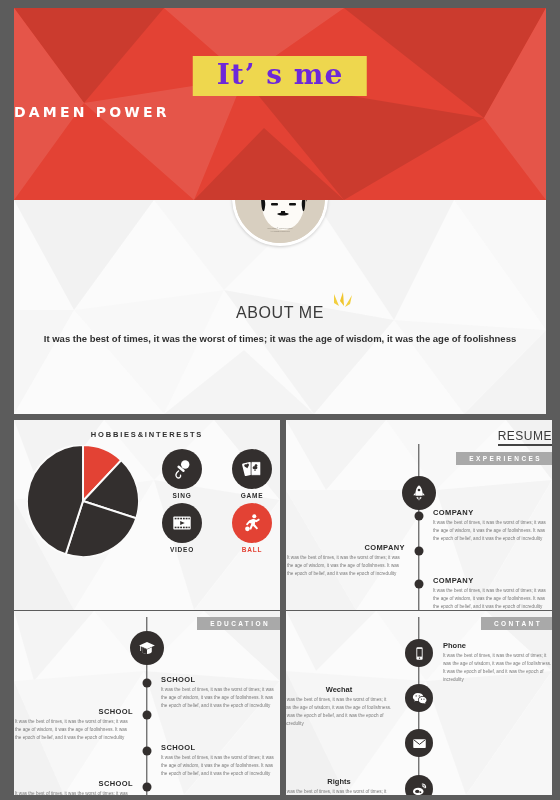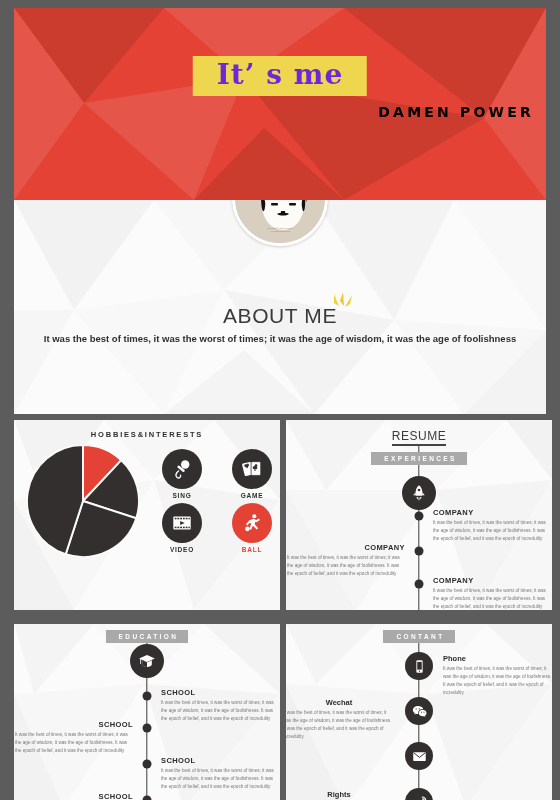--- a/index.html
+++ b/index.html
@@ -30,22 +30,22 @@
     background: #eed74e;
     padding: 4px 24px 7px 24px;
     z-index: 3;
   }
   .title-band .t {
     font-family: "DejaVu Serif", serif;
     font-weight: bold; font-size: 28px; color: #6d28d9;
     letter-spacing: 1px; line-height: 1.05; white-space: nowrap;
   }
   .subtitle {
-    position: absolute; left: 0; right: 12px; top: 96px; text-align: right;
-    color: #000000; font-weight: bold; font-size: 14px;
+    position: absolute; left: 0; right: 4px; top: 96px; text-align: left;
+    color: #ffffff; font-weight: bold; font-size: 14px;
     letter-spacing: 3.2px; z-index: 3;
     font-family: "DejaVu Sans", sans-serif;
   }
 
   
   .about {
     position: relative;
     width: 532px; height: 214px;
     background: #fbfbfb;
     overflow: hidden;
@@ -60,21 +60,21 @@
     box-shadow: 0 1px 3px rgba(0,0,0,.18);
   }
   .avatar svg { display: block; }
   .avatar .wm {
     position: absolute; left: 0; right: 0; bottom: 10px;
     text-align: center; font-size: 2px; color: #8b8377;
     letter-spacing: .1px; line-height: 1.5;
   }
   .about-title {
     position: absolute; left: 0; right: 0; top: 104px;
-    text-align: center; font-size: 21px; color: #3a3a3a;
+    text-align: center; font-size: 16px; color: #3a3a3a;
     letter-spacing: .6px; z-index: 4;
     font-family: "Liberation Sans", sans-serif;
   }
   .crown {
     position: absolute; left: 50%; margin-left: 52px; top: 92px;
     z-index: 6;
   }
   .about-sub {
     position: absolute; left: 0; right: 0; top: 133px;
     text-align: center; font-size: 9.5px; color: #2f2f2f;
@@ -82,21 +82,21 @@
   }
 
   
   .grid {
     position: relative;
     width: 532px; height: 374px;
     margin-top: 6px;
     display: grid;
     grid-template-columns: 266px 266px;
     grid-template-rows: 190px 184px;
-    gap: 14px 6px;
+    gap: 1px 6px;
   }
   .panel {
     position: relative;
     background: #fbfbfb;
     overflow: hidden;
   }
   .panel .poly { opacity: .6; }
   .panel-inner { position: relative; z-index: 3; width: 100%; height: 100%; }
 
   
@@ -118,21 +118,21 @@
     display: flex; align-items: center; justify-content: center;
   }
   .icon-circle.accent { background: #e34234; }
   .icon-label {
     margin-top: 3px; font-size: 6.5px; font-weight: bold;
     color: #2e2e2e; letter-spacing: .8px;
   }
   .icon-label.accent { color: #e34234; }
 
   
-  .tl-head { text-align: center; position: relative; z-index: 4; }
+  .tl-head { text-align: right; position: relative; z-index: 4; }
   .tl-title {
     font-size: 12px; color: #3a3a3a; letter-spacing: .5px;
     padding-top: 9px; display: inline-block;
     border-bottom: 2px solid #444; padding-bottom: 1px;
   }
   .tl-badge {
     display: inline-block; margin-top: 6px;
     background: #a9a9a9; color: #ffffff;
     font-size: 6.5px; font-weight: bold; letter-spacing: 2.4px;
     padding: 3px 10px 3px 13px;

